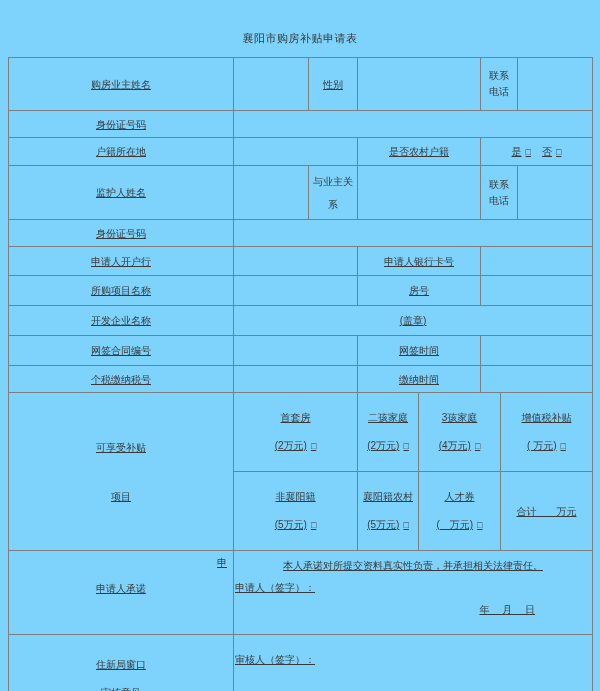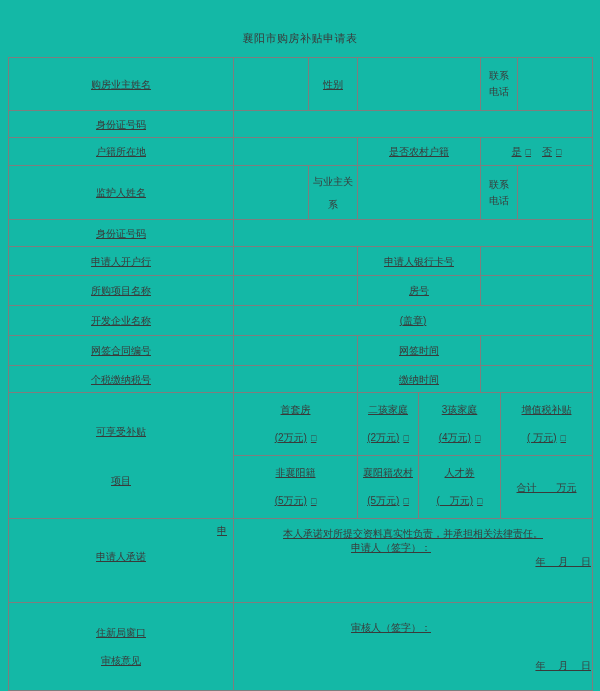--- a/index.html
+++ b/index.html
@@ -1,21 +1,21 @@
 <!DOCTYPE html>
 <html><head>
 <meta charset="utf-8">
 <style>
   * { box-sizing: border-box; margin: 0; padding: 0; }
   html, body { width: 600px; background: #ffffff; }
   body {
     font-family: "Liberation Sans", "DejaVu Sans", sans-serif;
     color: #3a3a3a;
   }
-  .page { position: relative; width: 600px; height: 691px; background: #14b8a6; overflow: hidden; }
+  .page { position: relative; width: 600px; height: 691px; background: #7dd3fc; overflow: hidden; }
   .doc-title {
     position: absolute; top: 31px; left: 0; width: 100%;
     text-align: center; font-size: 11px; color: #3a3a3a; letter-spacing: 0.5px;
   }
   table.form {
     position: absolute; left: 8px; top: 57px; width: 584px;
     border-collapse: collapse; table-layout: fixed; text-decoration: underline;
   }
   td {
     border: 1px solid #7e7e7e;
@@ -23,30 +23,30 @@
     text-align: center; vertical-align: middle;
     overflow: hidden; padding: 1px;
   }
   .wrap29 { display: inline-block; width: 22px; line-height: 16px; word-break: break-all; }
   .wrap41 { display: inline-block; width: 41px; line-height: 23px; word-break: break-all; }
   .cb { font-size: 9px; }
   .yes-no .t { margin-right: 4px; }
   .yes-no .cb { margin-right: 11px; }
   .yes-no .cb:last-child { margin-right: 0; }
   .fx { display: flex; flex-direction: column; align-items: center; width: 100%; }
-  .sub-item { height: 60px; justify-content: center; gap: 15px; }
+  .sub-item { height: 76px; justify-content: center; gap: 15px; }
   .sub-item .amt .cb { margin-left: 4px; }
   .sub-label { height: 121px; justify-content: center; gap: 36px; text-align: right; }
   .commit-left { height: 81px; padding-top: 4px; gap: 13px; align-items: stretch; }
   .commit-left .stray { text-align: right; padding-right: 5px; }
   .commit-left .lbl { text-align: center; }
-  .commit-right { height: 81px; padding-top: 7px; gap: 1px; align-items: stretch; }
+  .commit-right { height: 81px; padding-top: 7px; gap: 9px; align-items: stretch; }
   .commit-right .stmt { text-align: center; }
-  .sign-line { text-align: center; padding-right: 44px; }
-  .date-line { text-align: right; }
+  .sign-line { text-align: left; padding-right: 44px; }
+  .date-line { text-align: right; padding-right: 56px; }
   .review-left { height: 65px; justify-content: center; gap: 15px; }
   .review-right { height: 85px; justify-content: center; gap: 25px; align-items: stretch; }
 </style>
 </head>
 <body>
 
 <div class="page">
 
   <div class="doc-title">襄阳市购房补贴申请表</div>
 

